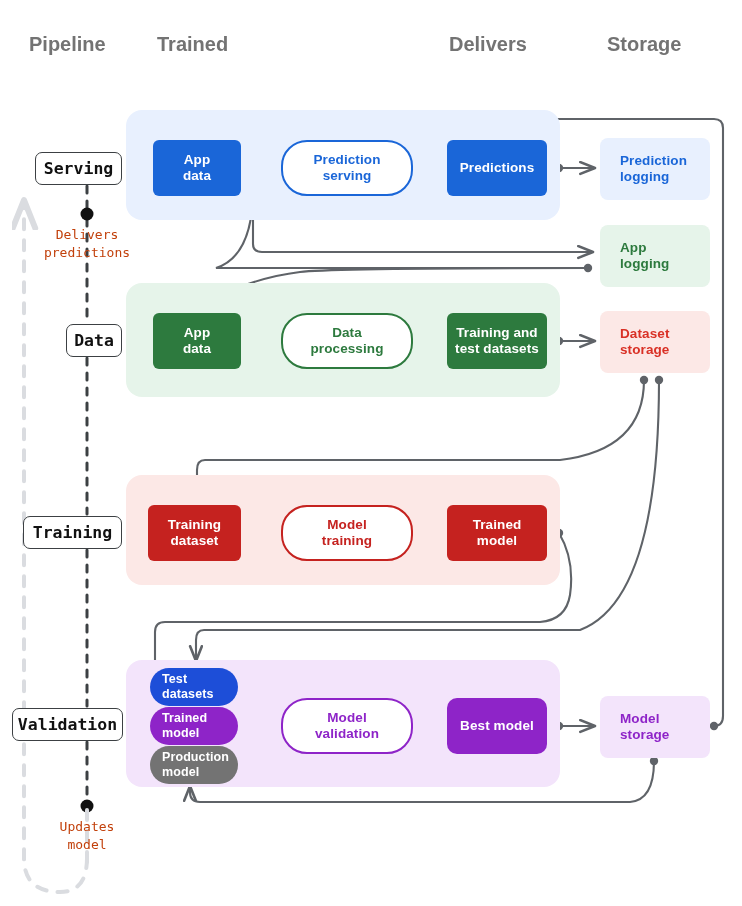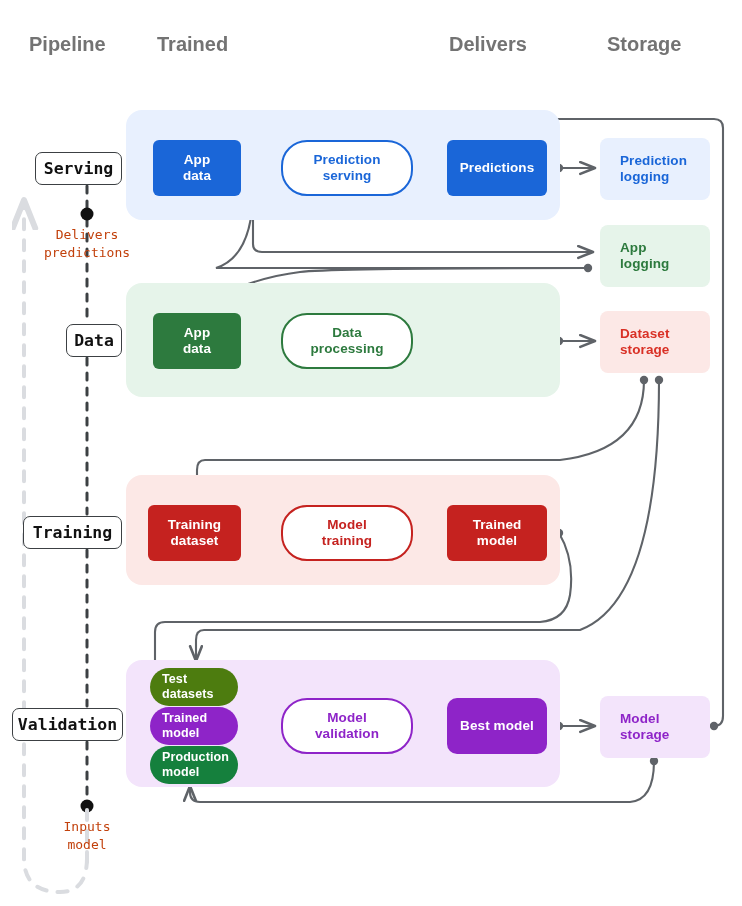--- a/index.html
+++ b/index.html
@@ -140,21 +140,21 @@
     </div>
   <div class="plabel" style="left:23px;top:516px;width:99px;height:33px;">
       <span>Training</span>
     </div>
   <div class="plabel" style="left:12px;top:708px;width:111px;height:33px;">
       <span>Validation</span>
     </div>
 
   <div class="note" style="left:32px;top:226px;width:110px;">Delivers
 predictions</div>
-  <div class="note" style="left:32px;top:818px;width:110px;">Inputs
+  <div class="note" style="left:32px;top:818px;width:110px;">Updates
 model</div>
 
   <div class="node solid" style="left:153px;top:140px;width:88px;height:56px;background:#1a66d8;">
       <span>App
 data</span>
     </div>
   <div class="node proc" style="left:281px;top:140px;width:132px;height:56px;color:#1a66d8;border-color:#1a66d8;">
       <span>Prediction
 serving</span>
     </div>
@@ -172,47 +172,51 @@
     </div>
 
   <div class="node solid" style="left:153px;top:313px;width:88px;height:56px;background:#2d7a3e;">
       <span>App
 data</span>
     </div>
   <div class="node proc" style="left:281px;top:313px;width:132px;height:56px;color:#2d7a3e;border-color:#2d7a3e;">
       <span>Data
 processing</span>
     </div>
+  <div class="node solid" style="left:447px;top:313px;width:100px;height:56px;background:#2d7a3e;">
+      <span>Training and
+test datasets</span>
+    </div>
   <div class="node store" style="left:600px;top:311px;width:110px;height:62px;background:#fce8e6;color:#d93025;justify-content:flex-start;">
       <span style="text-align:left;padding-left:20px;">Dataset
 storage</span>
     </div>
 
   <div class="node solid" style="left:148px;top:505px;width:93px;height:56px;background:#c5221f;">
       <span>Training
 dataset</span>
     </div>
   <div class="node proc" style="left:281px;top:505px;width:132px;height:56px;color:#c5221f;border-color:#c5221f;">
       <span>Model
 training</span>
     </div>
   <div class="node solid" style="left:447px;top:505px;width:100px;height:56px;background:#c5221f;">
       <span>Trained
 model</span>
     </div>
 
-  <div class="node pill" style="left:150px;top:668px;width:88px;height:38px;background:#4d7c0f;justify-content:flex-start;">
+  <div class="node pill" style="left:150px;top:668px;width:88px;height:38px;background:#1d4ed8;justify-content:flex-start;">
       <span style="text-align:left;padding-left:12px;font-size:12.5px;">Test
 datasets</span>
     </div>
   <div class="node pill" style="left:150px;top:707px;width:88px;height:38px;background:#8e24c8;justify-content:flex-start;">
       <span style="text-align:left;padding-left:12px;font-size:12.5px;">Trained
 model</span>
     </div>
-  <div class="node pill" style="left:150px;top:746px;width:88px;height:38px;background:#15803d;justify-content:flex-start;">
+  <div class="node pill" style="left:150px;top:746px;width:88px;height:38px;background:#737373;justify-content:flex-start;">
       <span style="text-align:left;padding-left:12px;font-size:12.5px;">Production
 model</span>
     </div>
   <div class="node proc" style="left:281px;top:698px;width:132px;height:56px;color:#8e24c8;border-color:#8e24c8;">
       <span>Model
 validation</span>
     </div>
   <div class="node solid" style="left:447px;top:698px;width:100px;height:56px;background:#8e24c8;border-radius:10px;">
       <span>Best model</span>
     </div>

